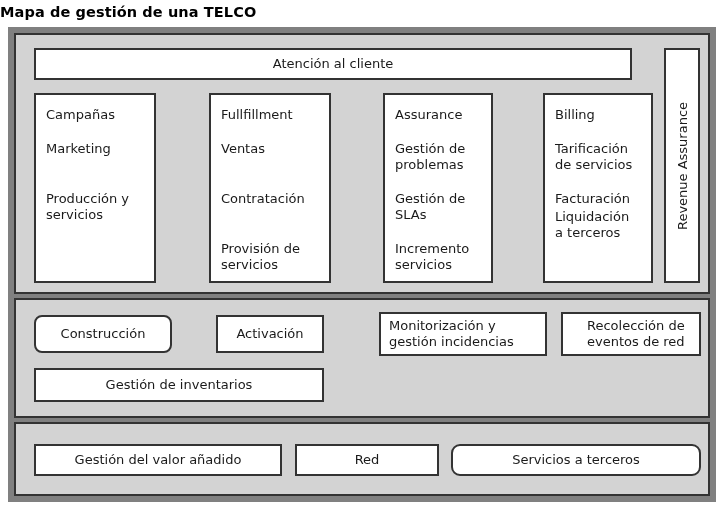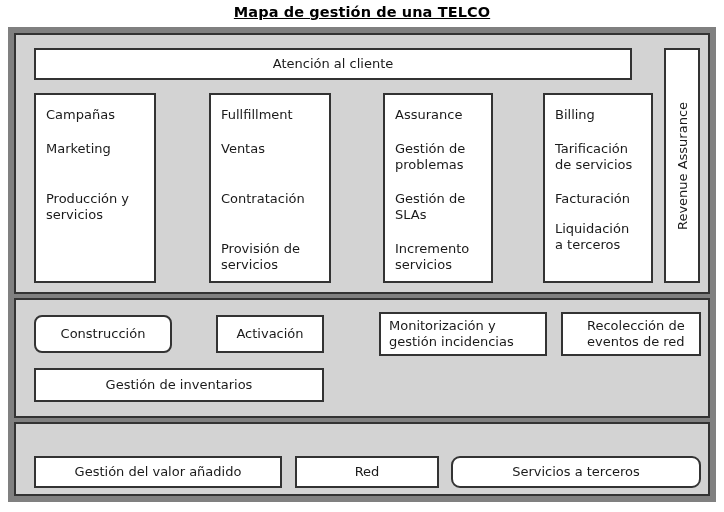--- a/index.html
+++ b/index.html
@@ -9,28 +9,27 @@
   }
   body {
     width: 724px;
     height: 512px;
     font-family: "DejaVu Sans", "Liberation Sans", sans-serif;
     color: #1a1a1a;
     overflow: hidden;
   }
 
   #page-title {
-    text-align: center;
+    text-align: left;
     font-size: 14.5px;
     font-weight: bold;
     color: #000000;
     line-height: 24px;
     height: 24px;
     letter-spacing: 0.1px;
-    text-decoration: underline;
   }
 
   
   .diagram {
     position: absolute;
     left: 8px;
     top: 27px;
     width: 708px;
     height: 475px;
     box-sizing: border-box;
@@ -123,21 +122,21 @@
   
   .nb { height: 38px; }
   .nb-construccion   { left: 18px;  top: 15px; width: 138px; border-radius: 8px; }
   .nb-activacion     { left: 200px; top: 15px; width: 108px; }
   .nb-monitorizacion { left: 363px; top: 12px; width: 168px; height: 44px; }
   .nb-recoleccion    { left: 545px; top: 12px; width: 140px; height: 44px; }
   .nb-inventarios    { left: 18px;  top: 68px; width: 290px; height: 34px; }
   .nb-red            { left: 363px; top: 68px; width: 322px; height: 34px; }
 
   
-  .sb { top: 32px; height: 32px; }
+  .sb { top: 20px; height: 32px; }
   .sb-valor     { left: 18px;  width: 248px; }
   .sb-red       { left: 279px; width: 144px; }
   .sb-terceros  { left: 435px; width: 250px; border-radius: 9px; }
 </style>
 </head>
 <body>
 
 <div id="page-title">Mapa de gestión de una TELCO</div>
 
 <div class="diagram">
@@ -170,21 +169,21 @@
       <div class="col-item" style="margin-bottom:18px;">Gestión de
 SLAs</div>
       <div class="col-item">Incremento
 servicios</div>
     </div>
 
     <div class="box column col col-4">
       <div class="col-item" style="margin-bottom:18px;">Billing</div>
       <div class="col-item" style="margin-bottom:18px;">Tarificación
 de servicios</div>
-      <div class="col-item" style="margin-bottom:14px;">Facturación</div>
+      <div class="col-item" style="margin-bottom:2px;">Facturación</div>
       <div class="col-item">Liquidación
 a terceros</div>
     </div>
 
     <div class="box ra-outer">
       <span class="ra-text">Revenue Assurance</span>
     </div>
   </div>
 
   <div class="band band-network">

